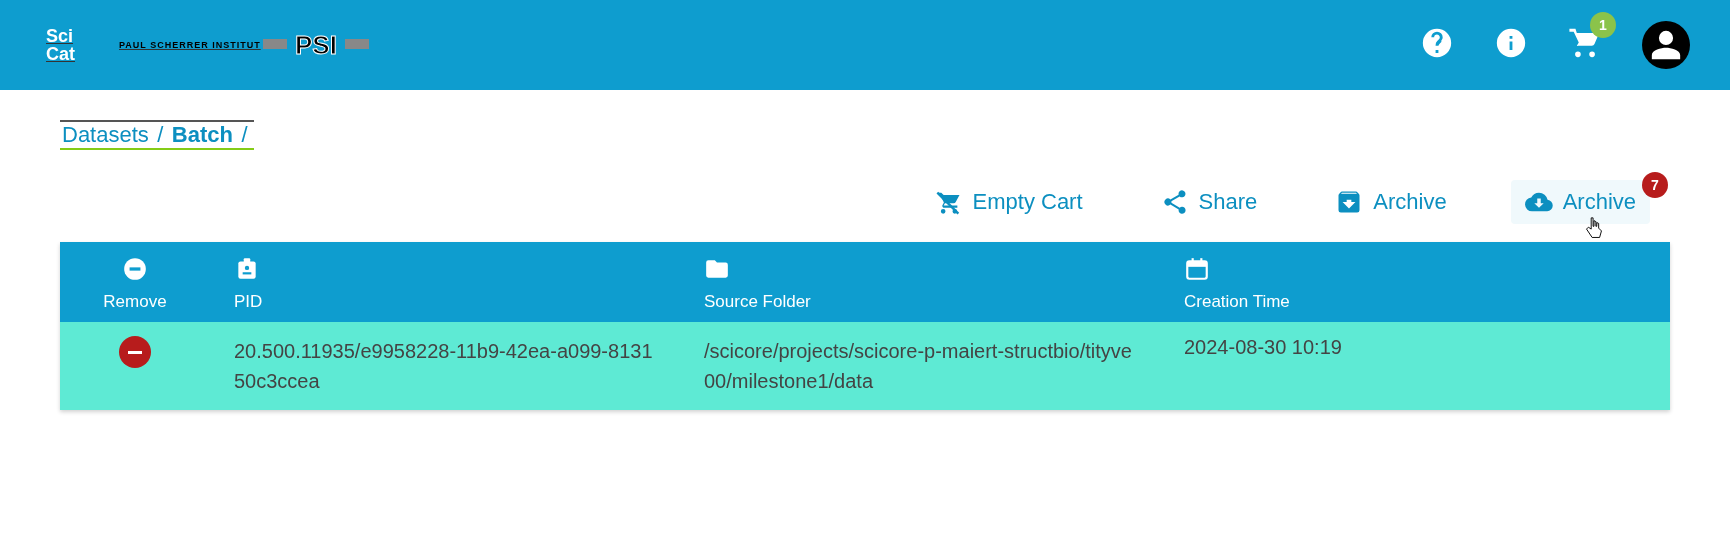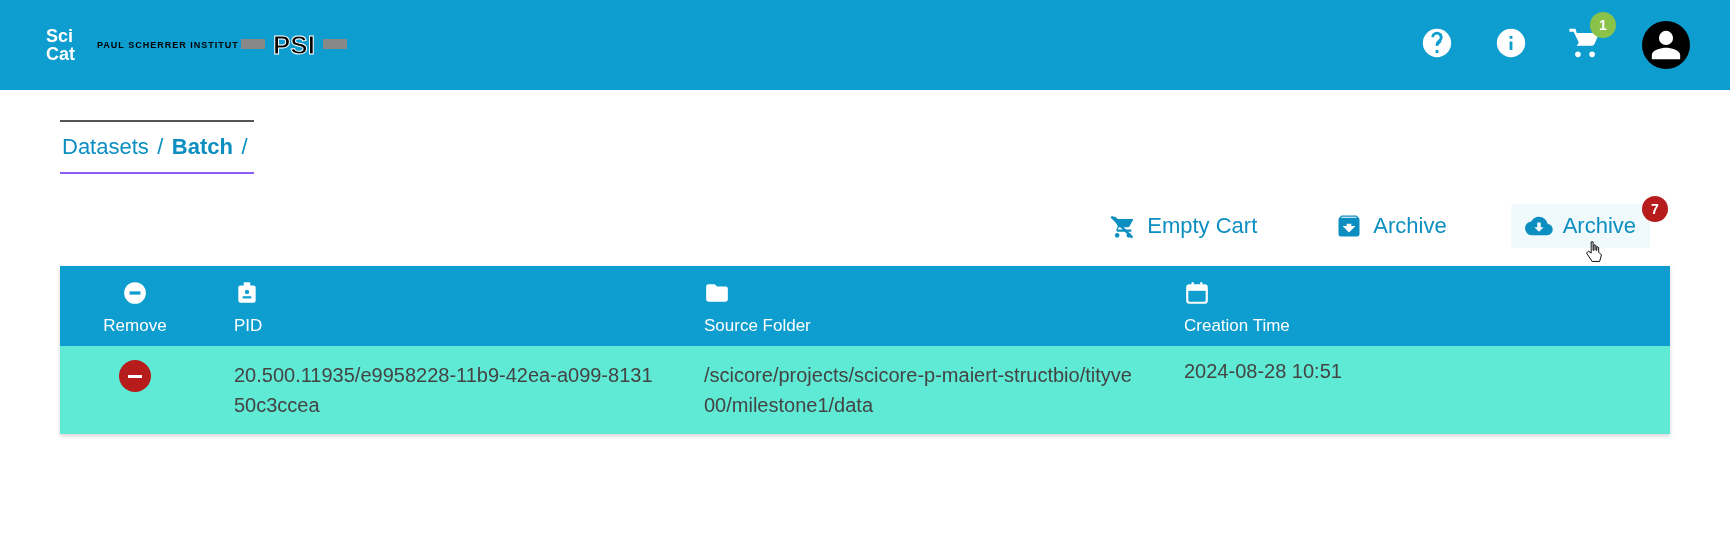--- a/index.html
+++ b/index.html
@@ -10,21 +10,21 @@
     width: 1730px;
   }
   .header {
     background: #0e9dcf;
     height: 90px;
     display: flex;
     align-items: center;
     padding: 0 40px;
     justify-content: space-between;
   }
-  .header-left { display: flex; align-items: center; gap: 22px; }
+  .header-left { display: flex; align-items: center; gap: 44px; text-decoration: underline; }
   .header-right { display: flex; align-items: center; gap: 40px; }
   .header-icon { color: #fff; cursor: pointer; position: relative; }
   .header-icon svg { width: 34px; height: 34px; fill: #fff; }
   .cart-wrap { position: relative; }
   .cart-badge {
     position: absolute;
     top: -14px; right: -14px;
     background: #8bc34a;
     color: #fff;
     width: 26px; height: 26px;
@@ -39,23 +39,23 @@
     display: flex; align-items: center; justify-content: center;
   }
   .avatar-circle svg { width: 34px; height: 34px; fill: #fff; }
   .scicat-logo { display: flex; align-items: center; gap: 6px; color: #fff; }
   .psi-logo { display: flex; flex-direction: row; align-items: center; }
   .psi-text-top { font-size: 9px; letter-spacing: 1px; color: #000; font-weight: bold; }
   
   .content { padding: 30px 60px; }
   .breadcrumb-wrap {
     border-top: 2px solid #555;
-    border-bottom: 2px solid #8b5cf6;
+    border-bottom: 2px solid #84cc16;
     display: inline-block;
-    padding: 12px 2px;
+    padding: 0 2px;
     margin-bottom: 30px;
   }
   .breadcrumb-wrap a, .breadcrumb-wrap span {
     font-size: 22px;
     text-decoration: none;
   }
   .bc-link { color: #0c8fc0; }
   .bc-sep { color: #0c8fc0; margin: 0 4px; }
   .bc-current { color: #0c8fc0; font-weight: bold; }
   
@@ -204,20 +204,26 @@
   <div class="toolbar">
     <div class="tool-btn">
       <svg viewBox="0 0 24 24">
           <path d="M7 18a2 2 0 102 2 2 2 0 00-2-2zm10 0a2 2 0 102 2 2 2 0 00-2-2zM2 4l1.4 1.4L5 7l2.6 5.5L6.25 15A2 2 0 007.16 17h12v-2H7.42l1.1-2h7.45a2 2 0 001.8-1.1L21 6H7.4l-2-2H2zm0 0"></path>
           <line x1="2" y1="4" x2="20" y2="22" stroke="#0c8fc0" stroke-width="2"></line>
         </svg>
       <span>Empty Cart</span>
     </div>
     <div class="tool-btn">
       <svg viewBox="0 0 24 24">
+          <path d="M18 16.08a2.91 2.91 0 00-1.96.77L8.91 12.7a3.27 3.27 0 000-1.4l7.05-4.11A3 3 0 1015 5a3 3 0 00.09.7L8.04 9.81a3 3 0 100 4.38l7.12 4.16A3 3 0 1018 16.08z"></path>
+        </svg>
+      <span>Share</span>
+    </div>
+    <div class="tool-btn">
+      <svg viewBox="0 0 24 24">
           <path d="M20.54 5.23l-1.39-1.68A1.5 1.5 0 0018 3H6a1.5 1.5 0 00-1.15.55L3.46 5.23A2 2 0 003 6.5V19a2 2 0 002 2h14a2 2 0 002-2V6.5a2 2 0 00-.46-1.27zM12 17.5L6.5 12H10v-2h4v2h3.5L12 17.5zM5.12 5l.82-1h12l.93 1H5.12z"></path>
         </svg>
       <span>Archive</span>
     </div>
     <div class="tool-btn hover" style="position:relative;">
       <svg viewBox="0 0 24 24">
           <path d="M19.35 10.04A7.49 7.49 0 0012 4a7.5 7.5 0 00-6.65 4.04A6 6 0 006 20h13a5 5 0 00.35-9.96zM12 17l-4-4h2.5V9h3v4H16l-4 4z"></path>
         </svg>
       <span>Archive</span>
       <div class="red-badge">7</div>
@@ -260,17 +266,17 @@
           </svg>
         <span>Creation Time</span>
       </div>
     </div>
     <div class="table-row">
       <div class="td td-remove">
         <div class="remove-btn"></div>
       </div>
       <div class="td td-pid">20.500.11935/e9958228-11b9-42ea-a099-813150c3ccea</div>
       <div class="td td-source">/scicore/projects/scicore-p-maiert-structbio/tityve00/milestone1/data</div>
-      <div class="td td-time">2024-08-28 10:51</div>
+      <div class="td td-time">2024-08-30 10:19</div>
     </div>
   </div>
 
 </div>
 
 </body></html>

